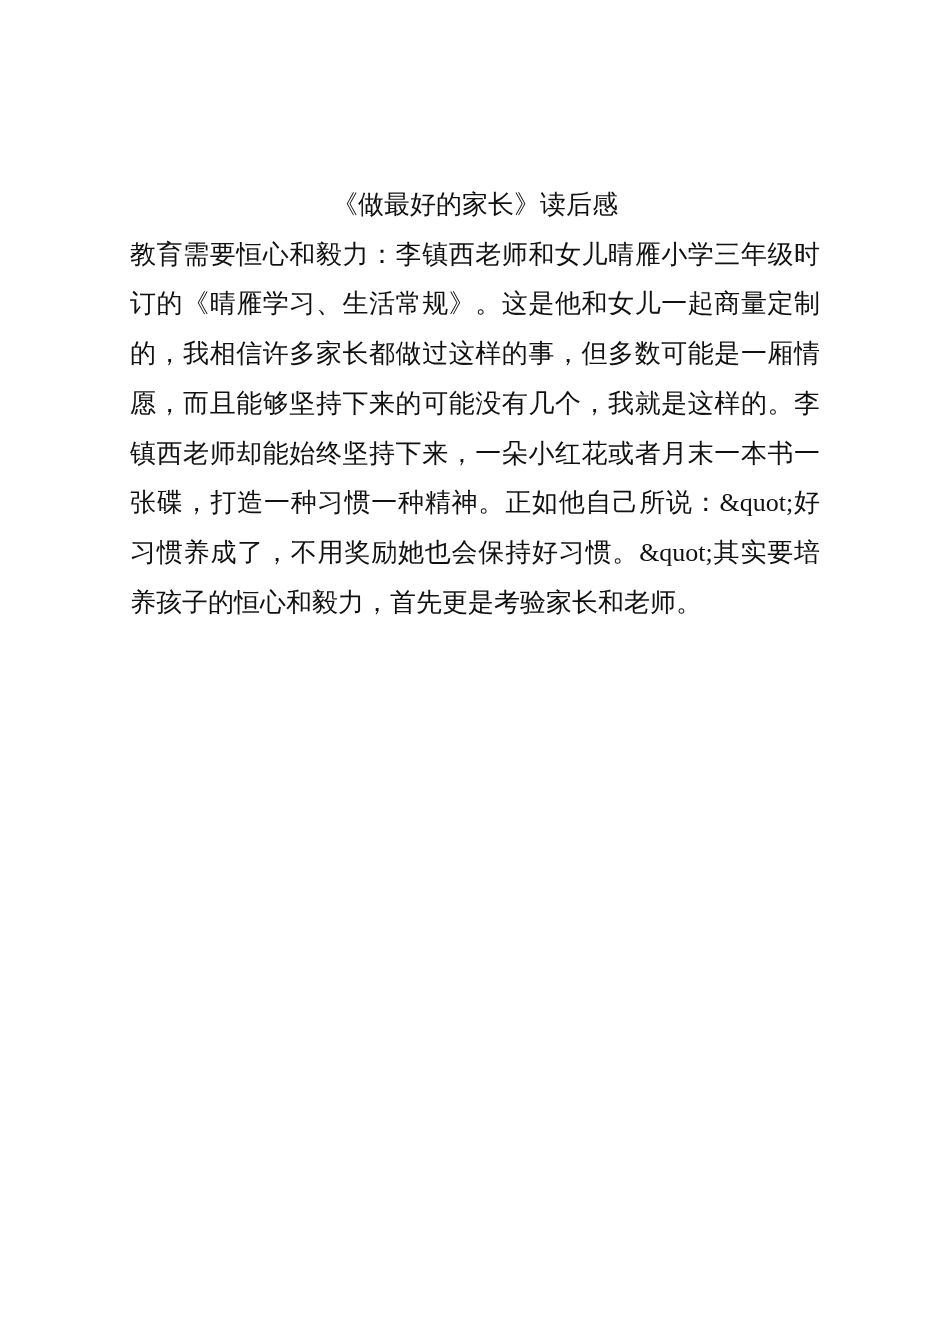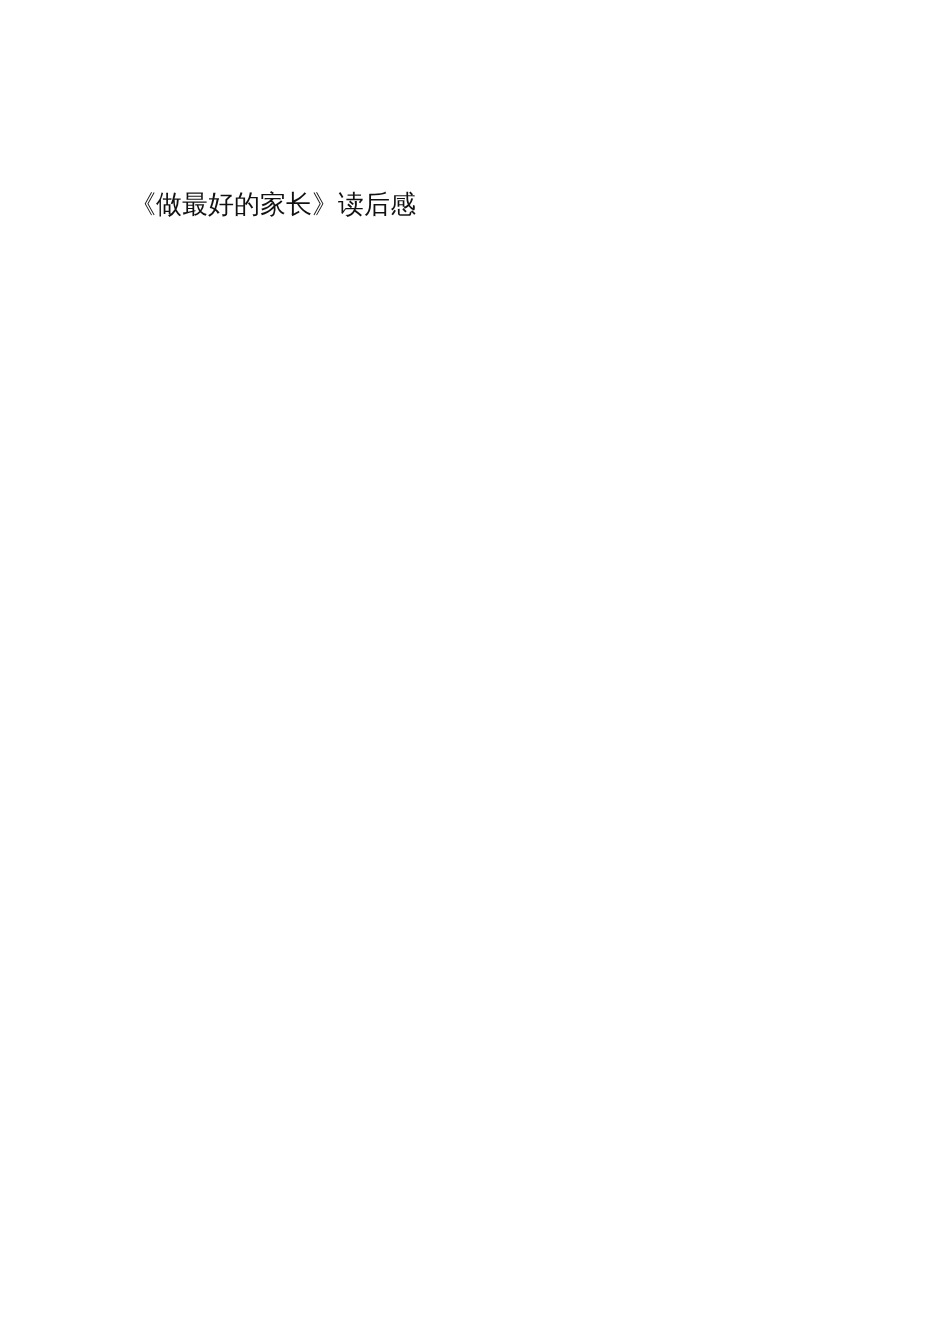--- a/index.html
+++ b/index.html
@@ -21,20 +21,21 @@
     font-size: 26px;
     line-height: 49.7px;
   }
   .page p, .page h1 {
     margin: 0;
     padding: 0;
     font-weight: normal;
     font-size: 26px;
   }
   .doc-title {
+    text-align: center;
   }
   .nav-line {
     padding-left: 12px;
   }
   .body-par {
     text-align: justify;
     word-break: break-all;
     overflow-wrap: break-word;
   }
 </style>
@@ -43,14 +44,15 @@
 
 <div class="page">
 
   <h1 class="doc-title">《做最好的家长》读后感</h1>
 
 
 
 
 
 
+  <p class="body-par">教育需要恒心和毅力：李镇西老师和女儿晴雁小学三年级时订的《晴雁学习、生活常规》。这是他和女儿一起商量定制的，我相信许多家长都做过这样的事，但多数可能是一厢情愿，而且能够坚持下来的可能没有几个，我就是这样的。李镇西老师却能始终坚持下来，一朵小红花或者月末一本书一张碟，打造一种习惯一种精神。正如他自己所说：&amp;quot;好习惯养成了，不用奖励她也会保持好习惯。&amp;quot;其实要培养孩子的恒心和毅力，首先更是考验家长和老师。</p>
 
 </div>
 
 </body></html>

